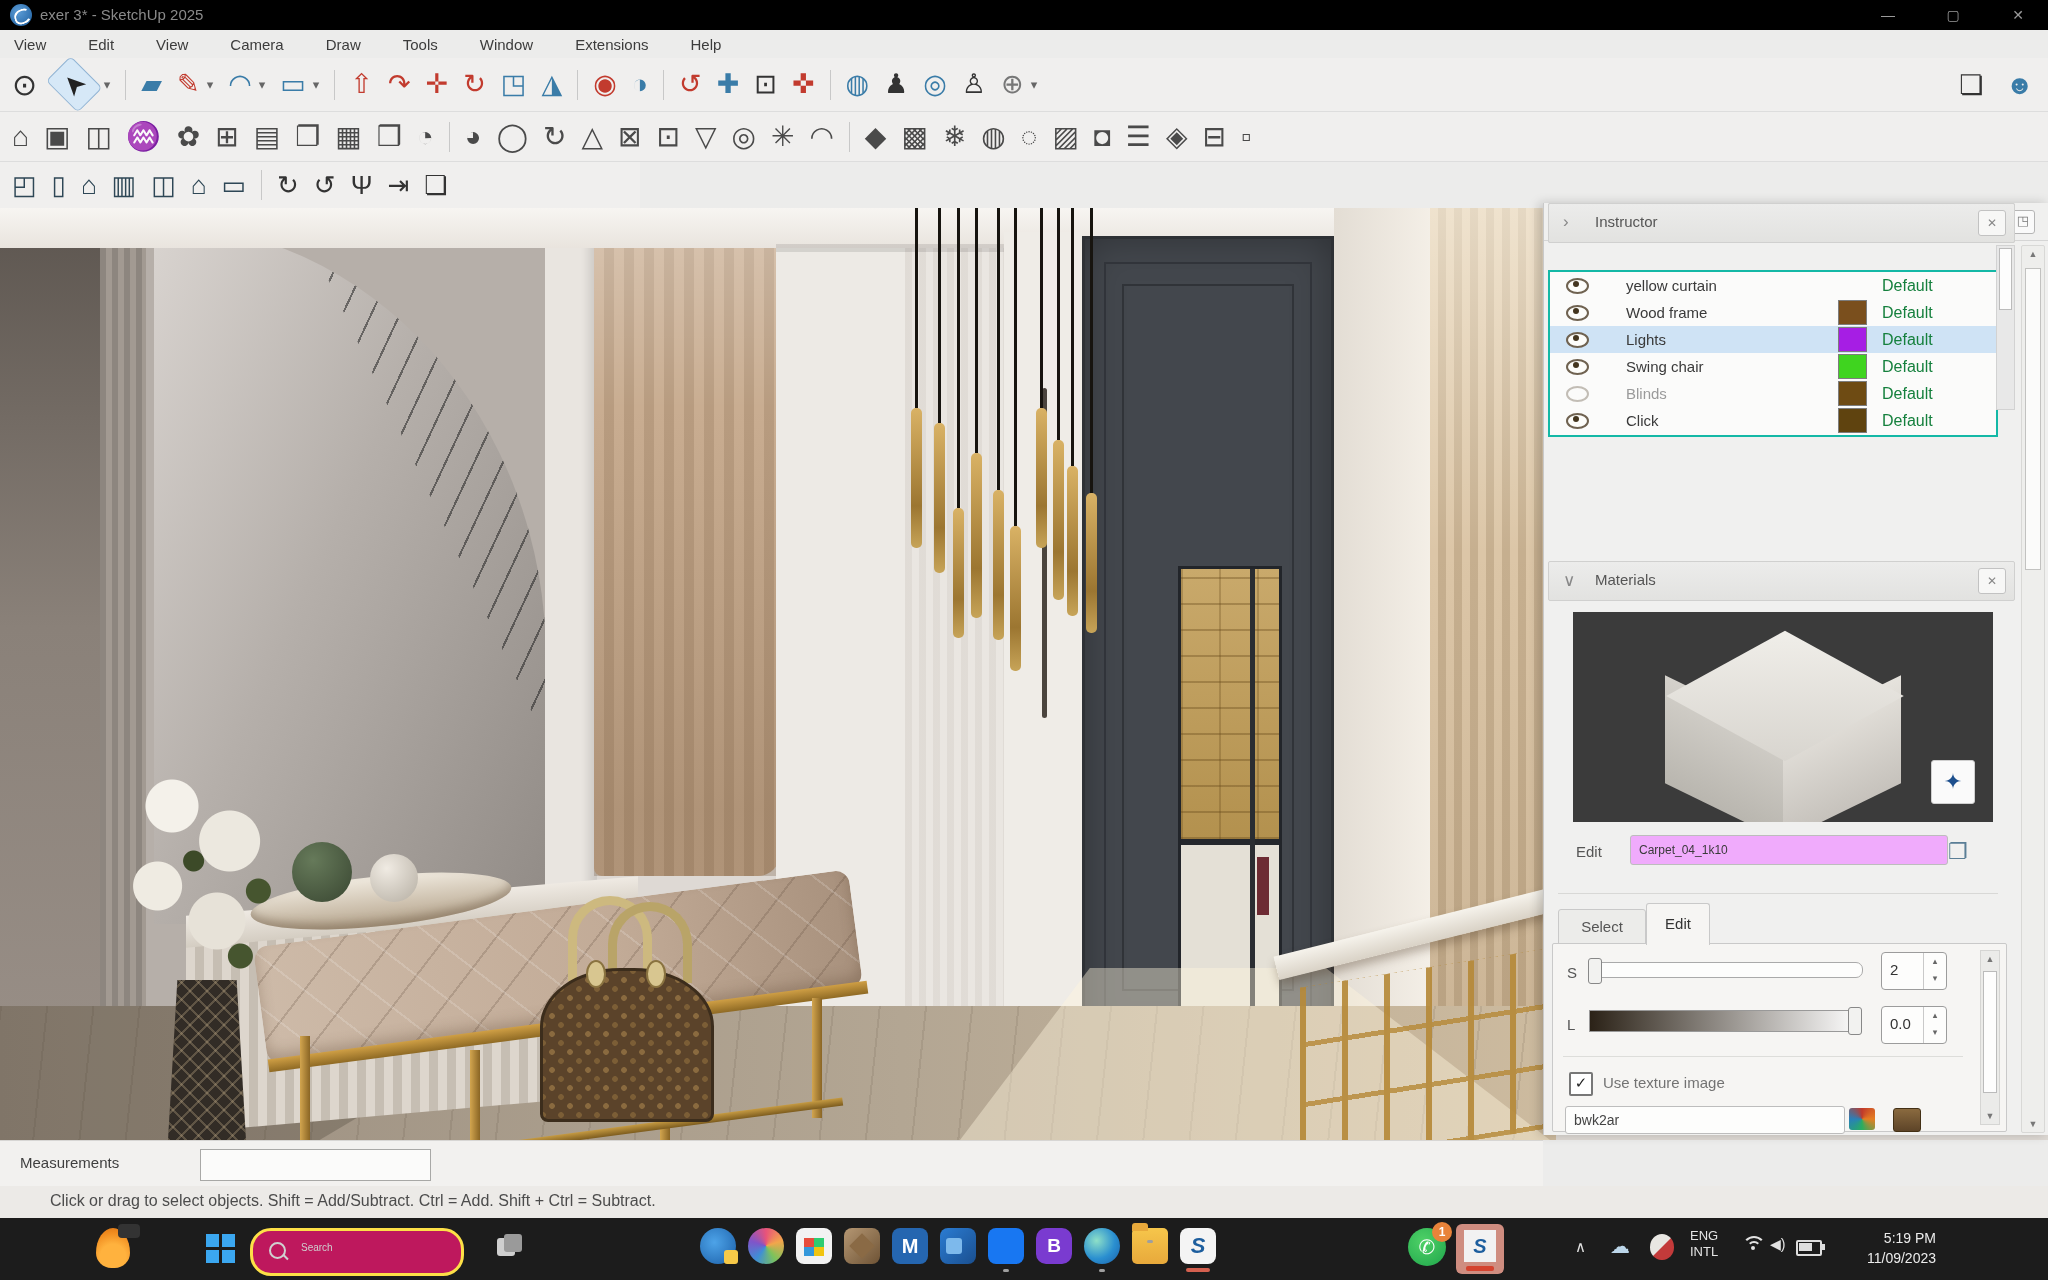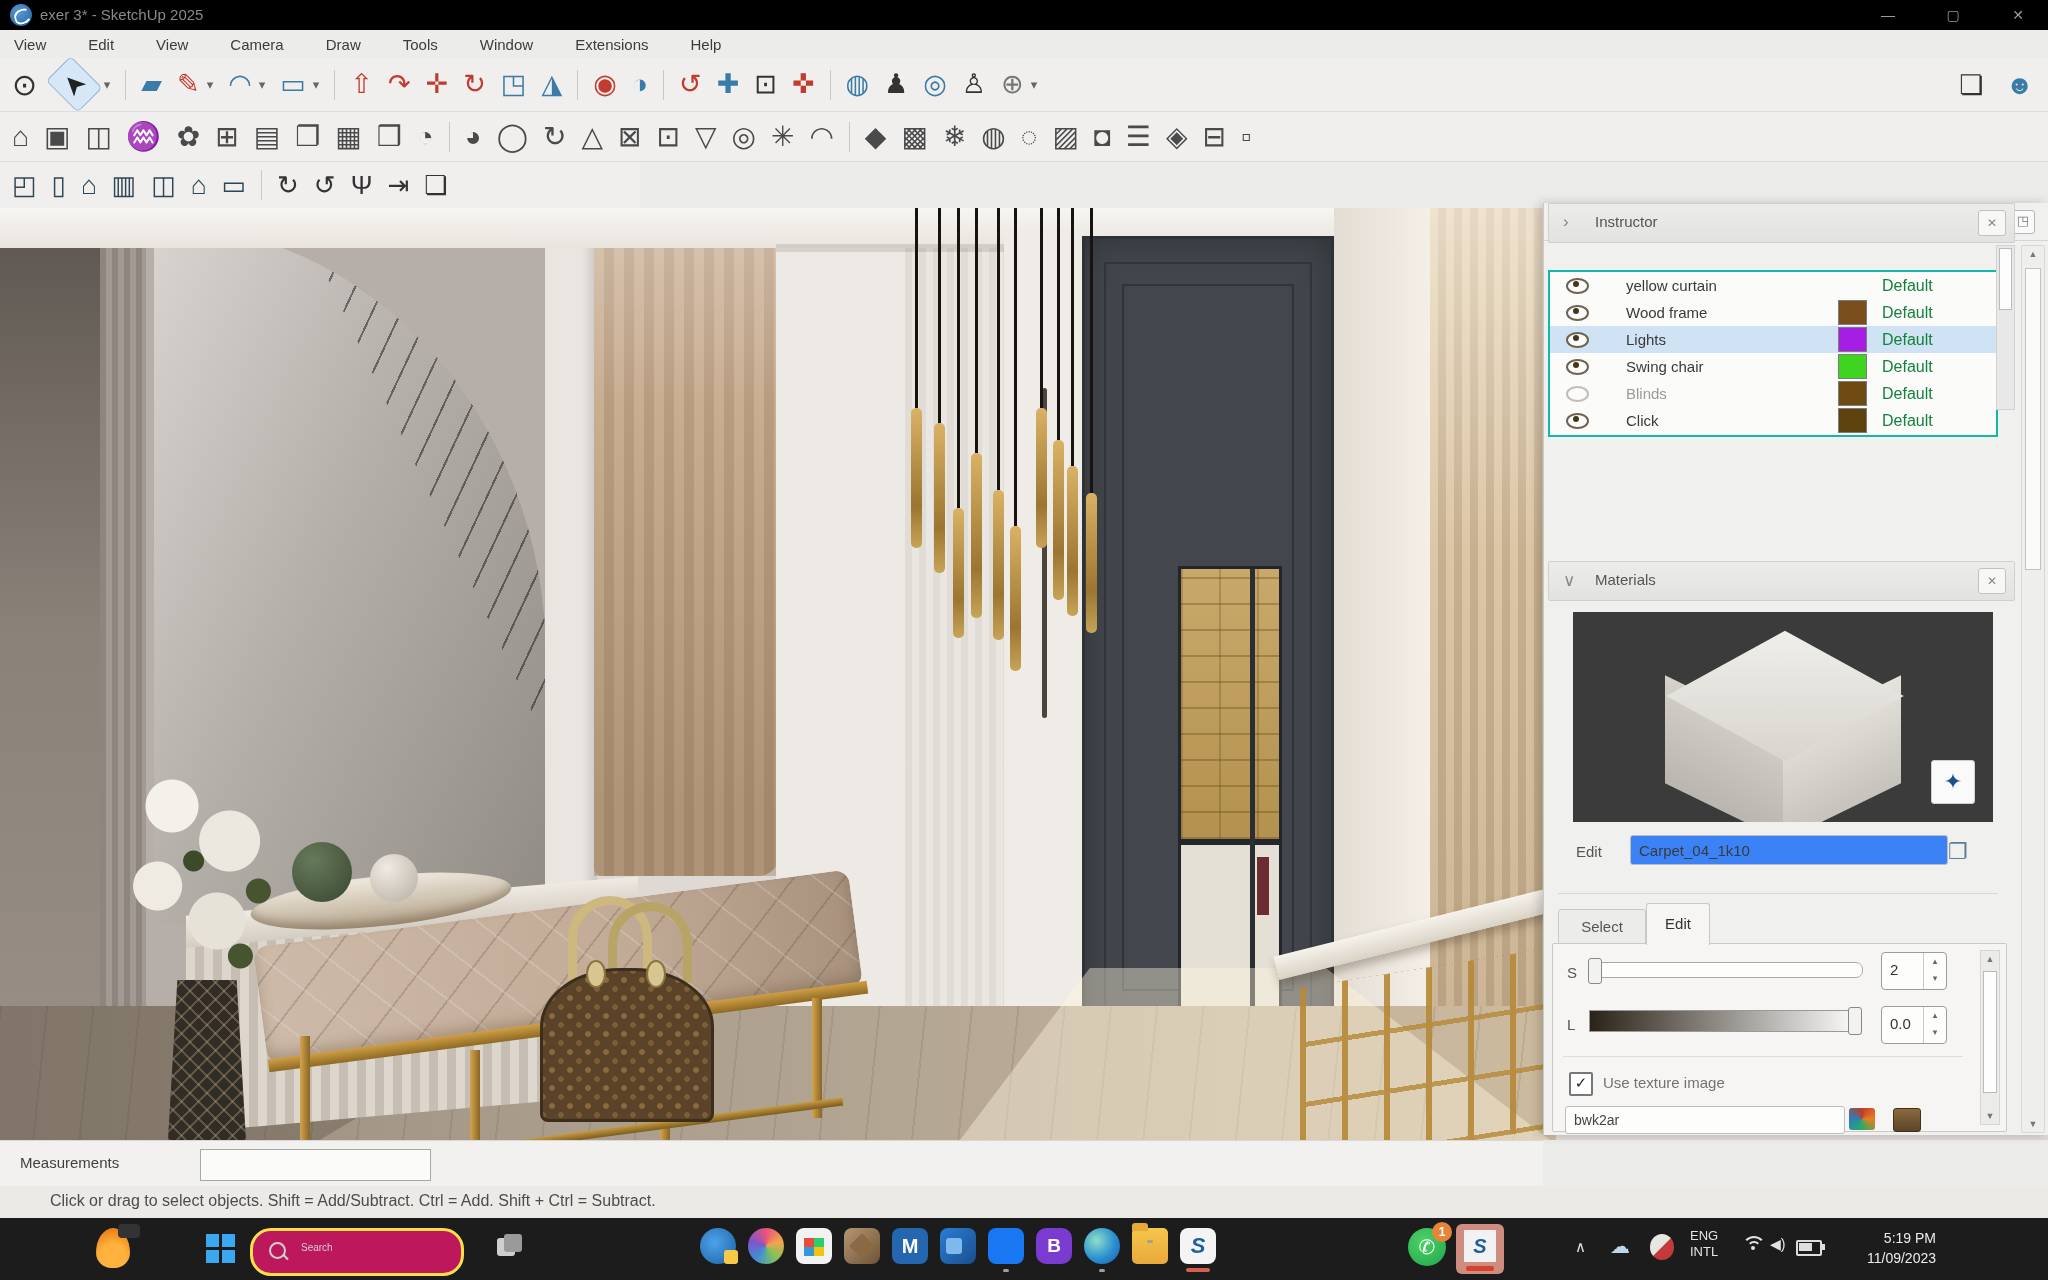--- a/index.html
+++ b/index.html
@@ -194,21 +194,21 @@
     transform:scaleY(.55) rotate(45deg);transform-origin:center;
     background:linear-gradient(135deg,#f0eee9,#d8d5cf);}
   .c-left{position:absolute;left:92px;top:92px;width:118px;height:108px;transform:skewY(26deg);
     background:linear-gradient(180deg,#d4d1cb,#b9b6af);}
   .c-right{position:absolute;left:210px;top:92px;width:118px;height:108px;transform:skewY(-26deg);
     background:linear-gradient(180deg,#e6e3dd,#c6c2bc);}
   #mat-sample-btn{position:absolute;right:18px;bottom:18px;width:42px;height:42px;background:#fafafa;
     border:1px solid #cfcfcf;border-radius:3px;text-align:center;line-height:42px;font-size:22px;color:#1d4f8d;}
   #mat-name-label{position:absolute;left:32px;top:640px;color:#555;}
   #mat-name-input{position:absolute;left:86px;top:632px;width:300px;height:28px;border:1px solid #bdbdbd;
-    border-radius:3px;background:#3b82f6;font-family:"Liberation Sans",sans-serif;font-size:15px;
+    border-radius:3px;background:#f0abfc;font-family:"Liberation Sans",sans-serif;font-size:12px;
     color:#3a3a3a;padding:0 8px;}
   #mat-copy{position:absolute;left:404px;top:636px;font-size:22px;color:#5a7e96;}
   #mat-sep1{position:absolute;left:14px;top:690px;width:440px;height:1px;background:#d8d8d6;}
   .mtab{position:absolute;height:34px;border:1px solid #c9c9c9;border-radius:3px 3px 0 0;
     text-align:center;color:#555;background:#ececea;font-size:15px;line-height:34px;}
   #tab-select{left:14px;top:706px;width:86px;}
   #tab-edit{left:102px;top:700px;width:62px;height:41px;line-height:40px;background:#f6f5f3;
     border-bottom:none;z-index:3;color:#333;}
   #editpanel{position:absolute;left:8px;right:42px;top:740px;bottom:3px;background:#f6f5f3;
     border:1px solid #c9c9c9;border-radius:2px;}

